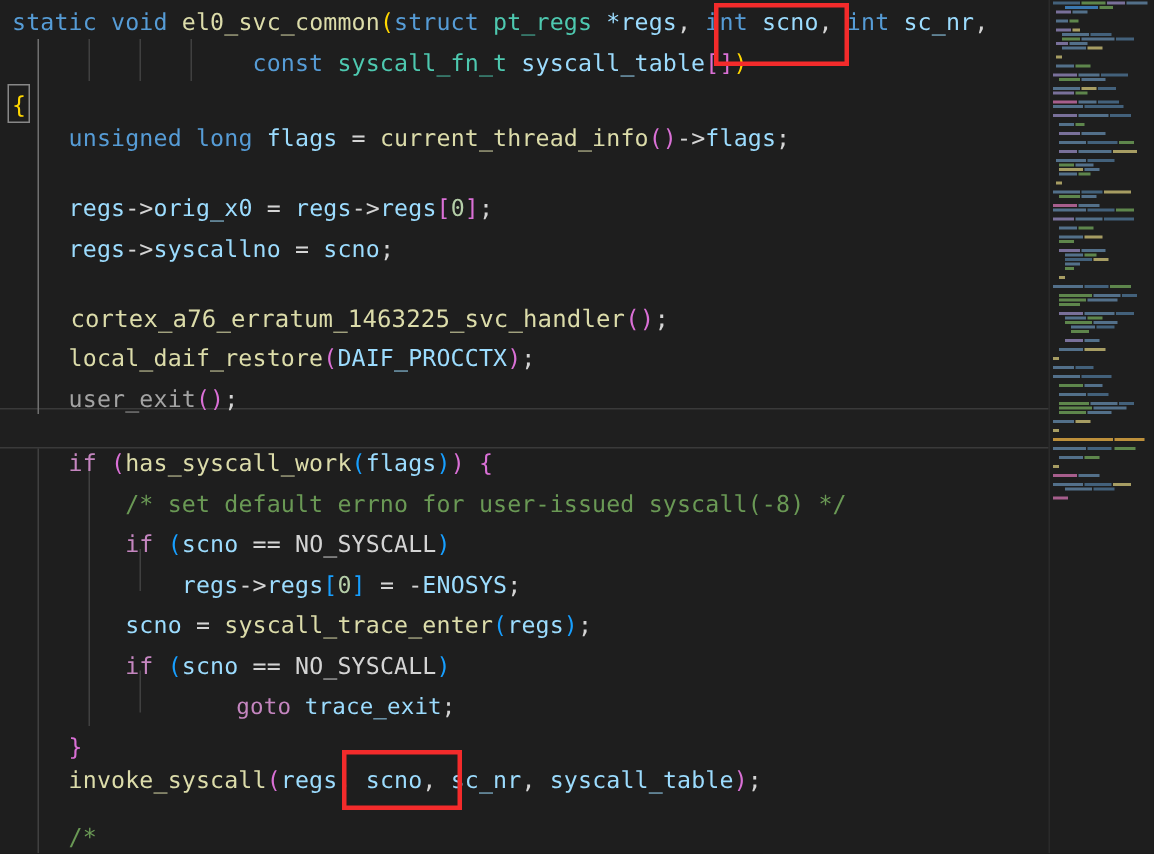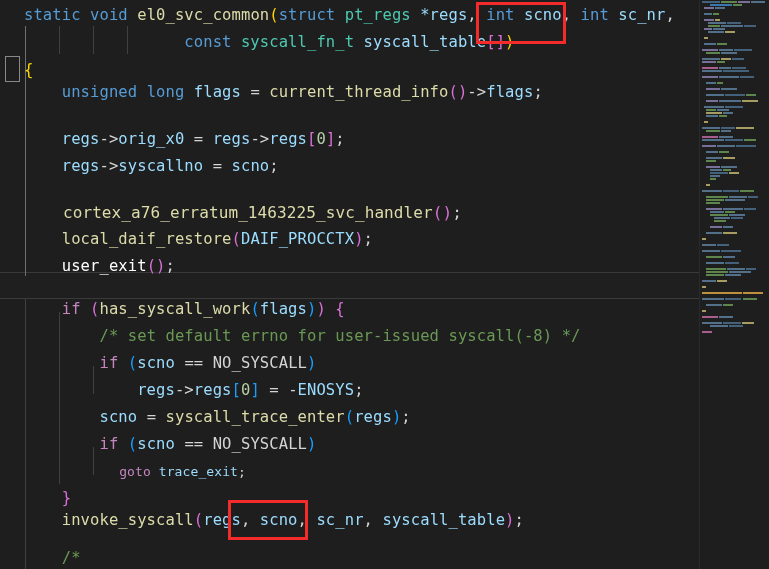--- a/index.html
+++ b/index.html
@@ -27,21 +27,21 @@
     left: 0;
     top: 0;
     width: 700px;
     height: 569px;
     background: #1e1e1e;
     overflow: hidden;
   }
 
   .code-line {
     position: absolute;
-    left: 16px;
+    left: 0;
     width: 700px;
     height: 27px;
     line-height: 27px;
     font-size: 15.5px;
     white-space: pre;
     letter-spacing: 0.1px;
   }
   .code-line .txt { padding-left: 8px; display: inline-block; }
 
   
@@ -128,28 +128,28 @@
       </div>
     <div id="lines-layer">
         <div class="code-line" style="top: 2px; font-size: 15.5px;"><span class="txt"><span style="color: rgb(86, 156, 214);">static </span><span style="color: rgb(86, 156, 214);">void </span><span style="color: rgb(220, 220, 170);">el0_svc_common</span><span style="color: rgb(255, 215, 0);">(</span><span style="color: rgb(86, 156, 214);">struct </span><span style="color: rgb(78, 201, 176);">pt_regs </span><span style="color: rgb(156, 220, 254);">*regs</span><span style="color: rgb(212, 212, 212);">, </span><span style="color: rgb(86, 156, 214);">int </span><span style="color: rgb(156, 220, 254);">scno</span><span style="color: rgb(212, 212, 212);">, </span><span style="color: rgb(86, 156, 214);">int </span><span style="color: rgb(156, 220, 254);">sc_nr</span><span style="color: rgb(212, 212, 212);">,</span></span></div>
         <div class="code-line" style="top: 29px; font-size: 15.5px;"><span class="txt"><span style="color: rgb(212, 212, 212);">                 </span><span style="color: rgb(86, 156, 214);">const </span><span style="color: rgb(78, 201, 176);">syscall_fn_t </span><span style="color: rgb(156, 220, 254);">syscall_table</span><span style="color: rgb(218, 112, 214);">[</span><span style="color: rgb(218, 112, 214);">]</span><span style="color: rgb(255, 215, 0);">)</span></span></div>
         <div class="code-line" style="top: 57px; font-size: 15.5px;"><span class="txt"><span style="color: rgb(255, 215, 0);">{</span></span></div>
         <div class="code-line" style="top: 79px; font-size: 15.5px;"><span class="txt"><span style="color: rgb(212, 212, 212);">    </span><span style="color: rgb(86, 156, 214);">unsigned </span><span style="color: rgb(86, 156, 214);">long </span><span style="color: rgb(156, 220, 254);">flags </span><span style="color: rgb(212, 212, 212);">= </span><span style="color: rgb(220, 220, 170);">current_thread_info</span><span style="color: rgb(218, 112, 214);">()</span><span style="color: rgb(212, 212, 212);">-&gt;</span><span style="color: rgb(156, 220, 254);">flags</span><span style="color: rgb(212, 212, 212);">;</span></span></div>
         <div class="code-line" style="top: 126px; font-size: 15.5px;"><span class="txt"><span style="color: rgb(212, 212, 212);">    </span><span style="color: rgb(156, 220, 254);">regs</span><span style="color: rgb(212, 212, 212);">-&gt;</span><span style="color: rgb(156, 220, 254);">orig_x0 </span><span style="color: rgb(212, 212, 212);">= </span><span style="color: rgb(156, 220, 254);">regs</span><span style="color: rgb(212, 212, 212);">-&gt;</span><span style="color: rgb(156, 220, 254);">regs</span><span style="color: rgb(218, 112, 214);">[</span><span style="color: rgb(181, 206, 168);">0</span><span style="color: rgb(218, 112, 214);">]</span><span style="color: rgb(212, 212, 212);">;</span></span></div>
         <div class="code-line" style="top: 153px; font-size: 15.5px;"><span class="txt"><span style="color: rgb(212, 212, 212);">    </span><span style="color: rgb(156, 220, 254);">regs</span><span style="color: rgb(212, 212, 212);">-&gt;</span><span style="color: rgb(156, 220, 254);">syscallno </span><span style="color: rgb(212, 212, 212);">= </span><span style="color: rgb(156, 220, 254);">scno</span><span style="color: rgb(212, 212, 212);">;</span></span></div>
         <div class="code-line" style="top: 199px; font-size: 16px;"><span class="txt"><span style="color: rgb(212, 212, 212);">    </span><span style="color: rgb(220, 220, 170);">cortex_a76_erratum_1463225_svc_handler</span><span style="color: rgb(218, 112, 214);">()</span><span style="color: rgb(212, 212, 212);">;</span></span></div>
         <div class="code-line" style="top: 226px; font-size: 15.5px;"><span class="txt"><span style="color: rgb(212, 212, 212);">    </span><span style="color: rgb(220, 220, 170);">local_daif_restore</span><span style="color: rgb(218, 112, 214);">(</span><span style="color: rgb(156, 220, 254);">DAIF_PROCCTX</span><span style="color: rgb(218, 112, 214);">)</span><span style="color: rgb(212, 212, 212);">;</span></span></div>
-        <div class="code-line" style="top: 253px; font-size: 15.5px;"><span class="txt"><span style="color: rgb(212, 212, 212);">    </span><span style="color: #ffffff;">user_exit</span><span style="color: rgb(218, 112, 214);">()</span><span style="color: rgb(212, 212, 212);">;</span></span></div>
+        <div class="code-line" style="top: 253px; font-size: 15.5px;"><span class="txt"><span style="color: rgb(212, 212, 212);">    </span><span style="color: #a3a3a3;">user_exit</span><span style="color: rgb(218, 112, 214);">()</span><span style="color: rgb(212, 212, 212);">;</span></span></div>
         <div class="code-line" style="top: 296px; font-size: 15.5px;"><span class="txt"><span style="color: rgb(212, 212, 212);">    </span><span style="color: rgb(197, 134, 192);">if </span><span style="color: rgb(218, 112, 214);">(</span><span style="color: rgb(220, 220, 170);">has_syscall_work</span><span style="color: rgb(23, 159, 255);">(</span><span style="color: rgb(156, 220, 254);">flags</span><span style="color: rgb(23, 159, 255);">)</span><span style="color: rgb(218, 112, 214);">)</span><span style="color: rgb(218, 112, 214);"> {</span></span></div>
         <div class="code-line" style="top: 323px; font-size: 15.5px;"><span class="txt"><span style="color: rgb(212, 212, 212);">        </span><span style="color: rgb(106, 153, 85);">/* set default errno for user-issued syscall(-8) */</span></span></div>
         <div class="code-line" style="top: 350px; font-size: 15.5px;"><span class="txt"><span style="color: rgb(212, 212, 212);">        </span><span style="color: rgb(197, 134, 192);">if </span><span style="color: rgb(23, 159, 255);">(</span><span style="color: rgb(156, 220, 254);">scno </span><span style="color: rgb(212, 212, 212);">== </span><span style="color: rgb(212, 212, 212);">NO_SYSCALL</span><span style="color: rgb(23, 159, 255);">)</span></span></div>
         <div class="code-line" style="top: 377px; font-size: 15.5px;"><span class="txt"><span style="color: rgb(212, 212, 212);">            </span><span style="color: rgb(156, 220, 254);">regs</span><span style="color: rgb(212, 212, 212);">-&gt;</span><span style="color: rgb(156, 220, 254);">regs</span><span style="color: rgb(23, 159, 255);">[</span><span style="color: rgb(181, 206, 168);">0</span><span style="color: rgb(23, 159, 255);">]</span><span style="color: rgb(212, 212, 212);"> = -</span><span style="color: rgb(156, 220, 254);">ENOSYS</span><span style="color: rgb(212, 212, 212);">;</span></span></div>
         <div class="code-line" style="top: 404px; font-size: 15.5px;"><span class="txt"><span style="color: rgb(212, 212, 212);">        </span><span style="color: rgb(156, 220, 254);">scno </span><span style="color: rgb(212, 212, 212);">= </span><span style="color: rgb(220, 220, 170);">syscall_trace_enter</span><span style="color: rgb(23, 159, 255);">(</span><span style="color: rgb(156, 220, 254);">regs</span><span style="color: rgb(23, 159, 255);">)</span><span style="color: rgb(212, 212, 212);">;</span></span></div>
         <div class="code-line" style="top: 431px; font-size: 15.5px;"><span class="txt"><span style="color: rgb(212, 212, 212);">        </span><span style="color: rgb(197, 134, 192);">if </span><span style="color: rgb(23, 159, 255);">(</span><span style="color: rgb(156, 220, 254);">scno </span><span style="color: rgb(212, 212, 212);">== </span><span style="color: rgb(212, 212, 212);">NO_SYSCALL</span><span style="color: rgb(23, 159, 255);">)</span></span></div>
-        <div class="code-line" style="top: 458px; font-size: 13px;"><span class="txt"><span style="color: rgb(212, 212, 212);">            </span><span style="color: rgb(197, 134, 192);">goto </span><span style="color: rgb(156, 220, 254);">trace_exit</span><span style="color: rgb(212, 212, 212);">;</span></span></div>
+        <div class="code-line" style="top: 458px; font-size: 15px; padding-left: 40px;"><span class="txt"><span style="color: rgb(212, 212, 212);">            </span><span style="color: rgb(197, 134, 192);">goto </span><span style="color: rgb(156, 220, 254);">trace_exit</span><span style="color: rgb(212, 212, 212);">;</span></span></div>
         <div class="code-line" style="top: 485px; font-size: 15.5px;"><span class="txt"><span style="color: rgb(212, 212, 212);">    </span><span style="color: rgb(218, 112, 214);">}</span></span></div>
         <div class="code-line" style="top: 507px; font-size: 15.5px;"><span class="txt"><span style="color: rgb(212, 212, 212);">    </span><span style="color: rgb(220, 220, 170);">invoke_syscall</span><span style="color: rgb(218, 112, 214);">(</span><span style="color: rgb(156, 220, 254);">regs</span><span style="color: rgb(212, 212, 212);">, </span><span style="color: rgb(156, 220, 254);">scno</span><span style="color: rgb(212, 212, 212);">, </span><span style="color: rgb(156, 220, 254);">sc_nr</span><span style="color: rgb(212, 212, 212);">, </span><span style="color: rgb(156, 220, 254);">syscall_table</span><span style="color: rgb(218, 112, 214);">)</span><span style="color: rgb(212, 212, 212);">;</span></span></div>
         <div class="code-line" style="top: 545px; font-size: 15.5px;"><span class="txt"><span style="color: rgb(212, 212, 212);">    </span><span style="color: rgb(106, 153, 85);">/*</span></span></div>
       </div>
     <div id="bracket-layer">
         <div class="bracket-box" style="left: 5px; top: 56px; width: 15px; height: 26px;"></div>
       </div>
     <div id="annotations-layer">
         <div class="red-box" style="left: 476px; top: 2px; width: 90px; height: 42px; border-color: rgb(243, 43, 43);"></div>
         <div class="red-box" style="left: 228px; top: 500px; width: 80px; height: 40px; border-color: rgb(243, 43, 43);"></div>

